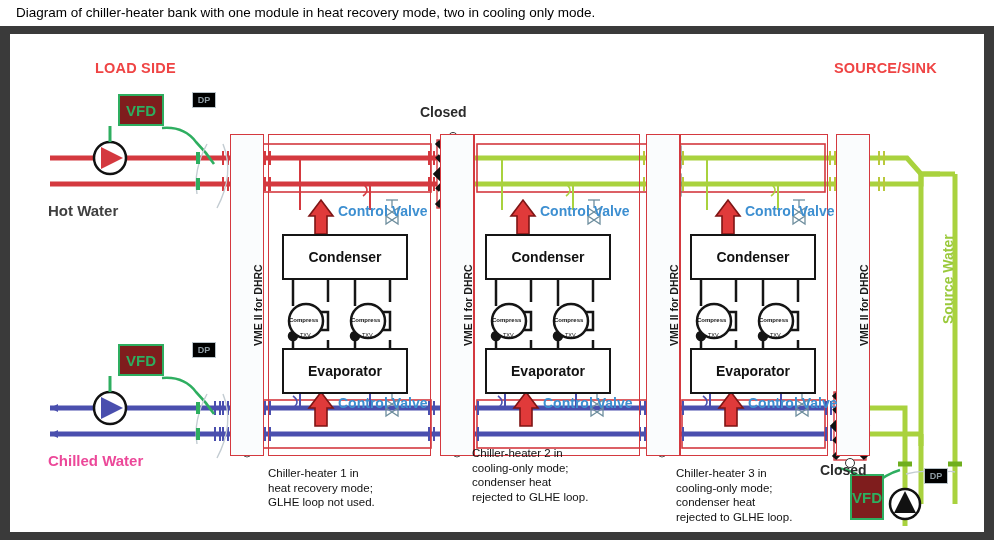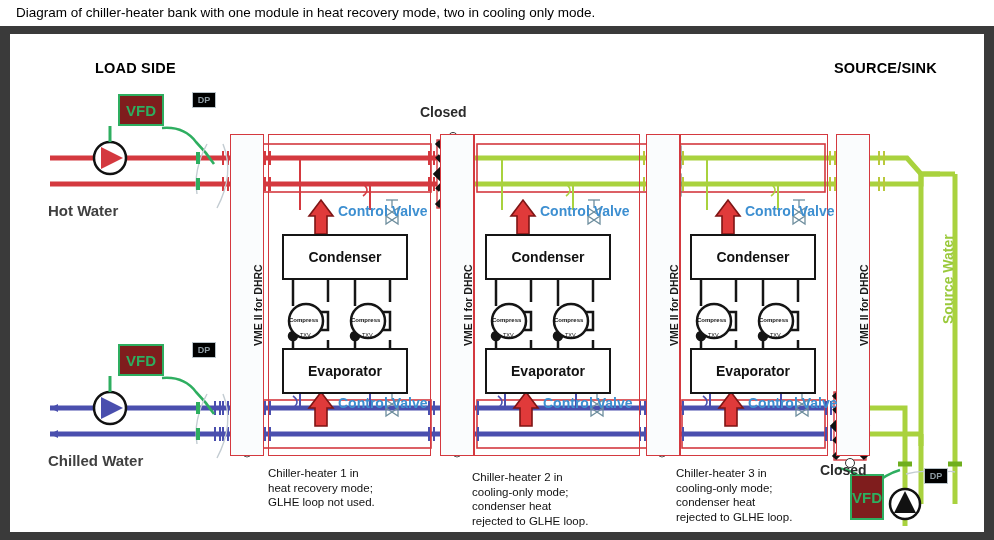--- a/index.html
+++ b/index.html
@@ -17,21 +17,21 @@
   #frame{
     position:absolute;left:0;top:26px;width:994px;height:514px;
     background:#3a3a3a;box-sizing:border-box;
   }
   #canvas{
     position:absolute;left:10px;top:8px;width:974px;height:498px;
     background:#fff;overflow:hidden;
   }
 
   .lbl{position:absolute;font-family:"Liberation Sans",sans-serif;white-space:nowrap;}
-  .hdr{font-weight:bold;font-size:14.5px;color:#000000;letter-spacing:.2px;}
+  .hdr{font-weight:bold;font-size:14.5px;color:#ef4444;letter-spacing:.2px;}
   .closed{font-weight:bold;font-size:14px;color:#2b2b2b;}
   .waterlbl{font-weight:bold;font-size:15px;}
   .note{font-size:11.5px;color:#111;line-height:14.5px;white-space:pre-line;}
   .cv{font-weight:bold;font-size:14px;color:#3d8fd1;line-height:10px;}
   .vme{
     font-weight:bold;font-size:10.5px;color:#1b1b1b;
     transform:rotate(-90deg);transform-origin:left top;
   }
   .srcw{
     font-weight:bold;font-size:14px;color:#9ac93b;
@@ -508,27 +508,27 @@
       <div class="vfd" style="left:840px;top:440px;width:34px;height:46px;">VFD</div>
       <div class="dp" style="left:914px;top:434px;width:24px;height:16px;">DP</div>
 
       <div class="lbl hdr" style="left:85px;top:26px;">LOAD SIDE</div>
       <div class="lbl hdr" style="left:824px;top:26px;">SOURCE/SINK</div>
 
       <div class="lbl closed" style="left:410px;top:70px;">Closed</div>
       <div class="lbl closed" style="left:810px;top:428px;">Closed</div>
 
       <div class="lbl waterlbl" style="left:38px;top:168px;color:#404040;">Hot Water</div>
-      <div class="lbl waterlbl" style="left:38px;top:418px;color:#404040;">Chilled Water</div>
+      <div class="lbl waterlbl" style="left:38px;top:418px;color:#ec4899;">Chilled Water</div>
       <div class="lbl srcw" style="left:930px;top:290px;">Source Water</div>
 
       <div class="lbl note" style="left:258px;top:432px;">Chiller-heater 1 in
 heat recovery mode;
 GLHE loop not used.</div>
-      <div class="lbl note" style="left:462px;top:436px;">Chiller-heater 2 in
+      <div class="lbl note" style="left:462px;top:412px;">Chiller-heater 2 in
 cooling-only mode;
 condenser heat
 rejected to GLHE loop.</div>
       <div class="lbl note" style="left:666px;top:432px;">Chiller-heater 3 in
 cooling-only mode;
 condenser heat
 rejected to GLHE loop.</div>
 
     </div>
   </div>

